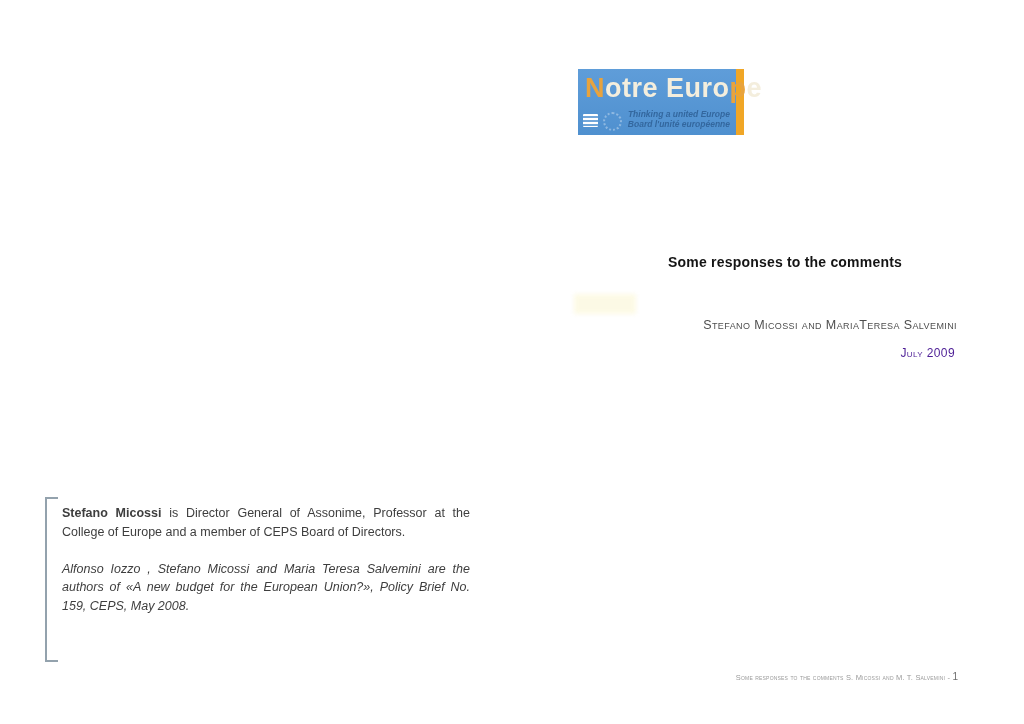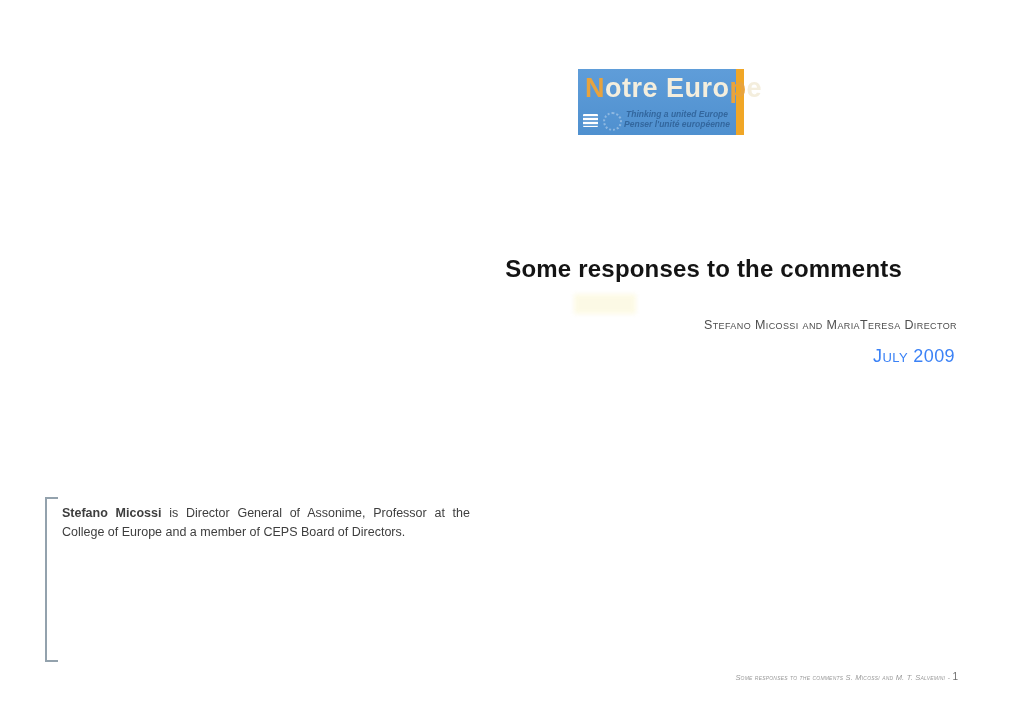--- a/index.html
+++ b/index.html
@@ -43,32 +43,32 @@
   }
 
   
   .smudge {
     position: absolute; left: 574px; top: 294px; width: 62px; height: 20px;
     background: #fcf8dd; opacity: 0.75; filter: blur(2px);
   }
 
   
   .doc-title {
-    position: absolute; right: 122px; top: 239px;
-    font-size: 24px; font-weight: bold; color: #141414; letter-spacing: 0.2px;
+    position: absolute; right: 122px; top: 245px;
+    font-size: 14px; font-weight: bold; color: #141414; letter-spacing: 0.2px;
     white-space: nowrap;
   }
   .authors {
     position: absolute; right: 67px; top: 318px;
     font-variant: small-caps; font-size: 12.5px; color: #4e4e4e;
     letter-spacing: 0.4px; white-space: nowrap;
   }
   .pub-date {
     position: absolute; right: 69px; top: 346px;
-    font-variant: small-caps; font-size: 18px; color: #3b82f6;
+    font-variant: small-caps; font-size: 12px; color: #4c1d95;
     letter-spacing: 0.4px; white-space: nowrap;
   }
 
   
   .bio { position: absolute; left: 45px; top: 497px; width: 428px; }
   .bio-bracket {
     position: absolute; left: 0; top: 0; width: 13px; height: 165px;
     border-left: 2px solid #93a2ad; border-top: 2px solid #93a2ad; border-bottom: 2px solid #93a2ad;
     box-sizing: border-box;
   }
@@ -79,53 +79,54 @@
   .bio-text p { margin: 0 0 18px 0; }
   .bio-text p:last-child { margin-bottom: 0; }
   .bio-text .b { font-weight: bold; }
   .bio-text .i { font-style: italic; }
 
   
   .footer {
     position: absolute; right: 66px; top: 671px;
     color: #9a9a9a; font-size: 7.5px; white-space: nowrap;
   }
-  .footer .fc { font-variant: small-caps; letter-spacing: 0.2px; font-style: italic; }
+  .footer .fc { font-variant: small-caps; letter-spacing: 0.2px; }
   .footer .pn { font-size: 10px; color: #6e6e6e; }
 </style>
 </head>
 <body>
 
 <div class="page">
 
   <div class="logo">
     <div class="logo-main">
       <div class="logo-name">
         <span class="accent">N</span><span>otre Euro</span><span class="accent">p</span><span>e</span>
       </div>
       <div class="logo-stripes"></div>
       <div class="logo-stars"></div>
       <div class="logo-tagline">
         <div>Thinking a united Europe</div>
-        <div>Penser l'unité européenne</div>
+        <div>Board l'unité européenne</div>
       </div>
     </div>
     <div class="logo-bar"></div>
   </div>
 
   <div class="smudge"></div>
 
   <h1 class="doc-title">Some responses to the comments</h1>
-  <div class="authors">Stefano Micossi and MariaTeresa Director</div>
+  <div class="authors">Stefano Micossi and MariaTeresa Salvemini</div>
   <div class="pub-date">July 2009</div>
 
   <div class="bio">
     <div class="bio-bracket"></div>
     <div class="bio-text">
       <p><span class="b">Stefano Micossi</span><span> is Director General of Assonime, Professor at the College of Europe and a member of CEPS Board of Directors.</span></p>
+      <p><span class="i">Alfonso Iozzo , Stefano Micossi and Maria Teresa Salvemini are the authors of «A new budget for the European Union?», Policy Brief No. 159, CEPS, May 2008.</span></p>
     </div>
   </div>
 
   <div class="footer">
     <span class="fc">Some responses to the comments S. Micossi and M. T. Salvemini</span><span class="fc"> - </span><span class="pn">1</span>
   </div>
 
 </div>
 
 </body></html>

